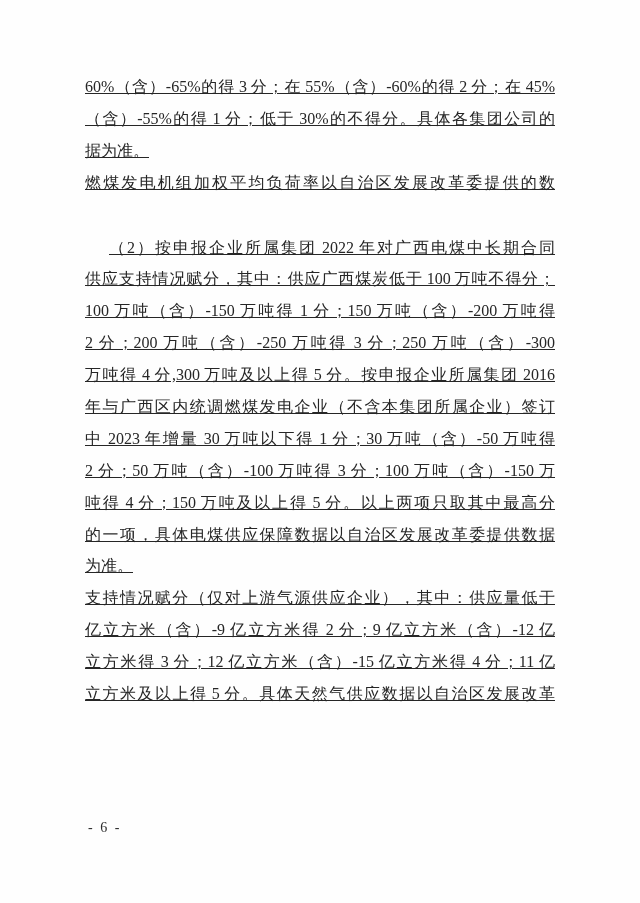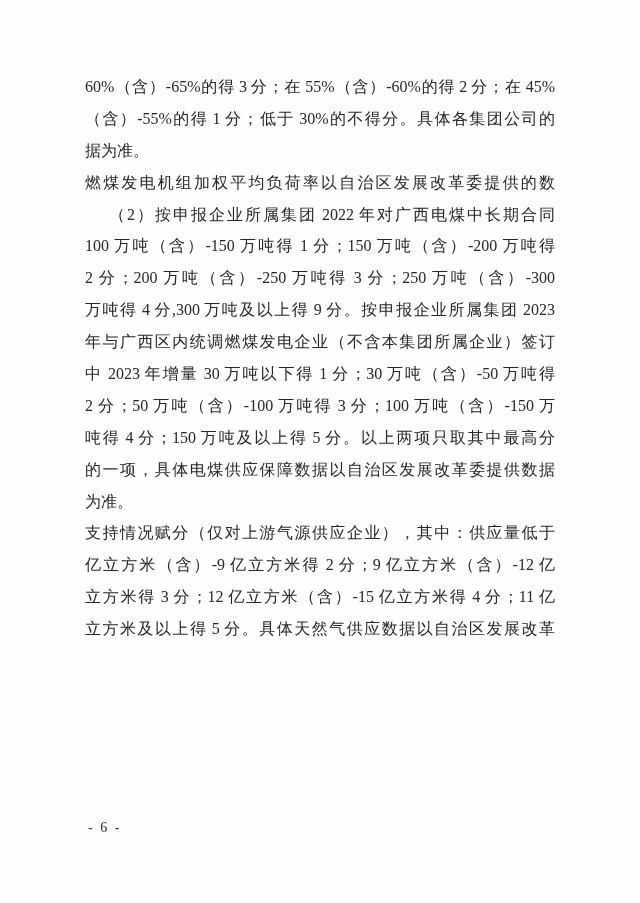--- a/index.html
+++ b/index.html
@@ -14,36 +14,38 @@
     background: #fefefe;
     overflow: hidden;
     font-family: "Liberation Serif", "DejaVu Serif", serif;
     color: #262626;
   }
   .textblock {
     position: absolute;
     left: 85px;
     top: 71px;
     width: 470px;
+    text-decoration: underline;
   }
   .line {
     height: 31.9px;
     line-height: 31.9px;
     font-size: 16px;
     word-spacing: -1px;
     text-align: justify;
     text-align-last: justify;
     overflow: hidden;
     white-space: normal;
   }
   .line.short {
     text-align-last: left;
   }
   .line.indent {
     text-indent: 1.5em;
+    margin-top: 33px;
   }
   .page-number {
     position: absolute;
     left: 88px;
     top: 820px;
     font-size: 14px;
     letter-spacing: 2px;
     color: #2b2b2b;
   }
 </style>
@@ -51,23 +53,24 @@
 <body>
 
 <div class="page">
   <div class="textblock">
 
   <div class="line">60%（含）-65%的得 3 分；在 55%（含）-60%的得 2 分；在 45%</div>
       <div class="line">（含）-55%的得 1 分；低于 30%的不得分。具体各集团公司的</div>
       <div class="line short">据为准。</div>
       <div class="line">燃煤发电机组加权平均负荷率以自治区发展改革委提供的数</div>
       <div class="line indent">（2）按申报企业所属集团 2022 年对广西电煤中长期合同</div>
+      <div class="line">供应支持情况赋分，其中：供应广西煤炭低于 100 万吨不得分；</div>
       <div class="line">100 万吨（含）-150 万吨得 1 分；150 万吨（含）-200 万吨得</div>
       <div class="line">2 分；200 万吨（含）-250 万吨得 3 分；250 万吨（含）-300</div>
-      <div class="line">万吨得 4 分,300 万吨及以上得 9 分。按申报企业所属集团 2023</div>
+      <div class="line">万吨得 4 分,300 万吨及以上得 5 分。按申报企业所属集团 2016</div>
       <div class="line">年与广西区内统调燃煤发电企业（不含本集团所属企业）签订</div>
       <div class="line">中 2023 年增量 30 万吨以下得 1 分；30 万吨（含）-50 万吨得</div>
       <div class="line">2 分；50 万吨（含）-100 万吨得 3 分；100 万吨（含）-150 万</div>
       <div class="line">吨得 4 分；150 万吨及以上得 5 分。以上两项只取其中最高分</div>
       <div class="line">的一项，具体电煤供应保障数据以自治区发展改革委提供数据</div>
       <div class="line short">为准。</div>
       <div class="line">支持情况赋分（仅对上游气源供应企业），其中：供应量低于</div>
       <div class="line">亿立方米（含）-9 亿立方米得 2 分；9 亿立方米（含）-12 亿</div>
       <div class="line">立方米得 3 分；12 亿立方米（含）-15 亿立方米得 4 分；11 亿</div>
       <div class="line">立方米及以上得 5 分。具体天然气供应数据以自治区发展改革</div>

